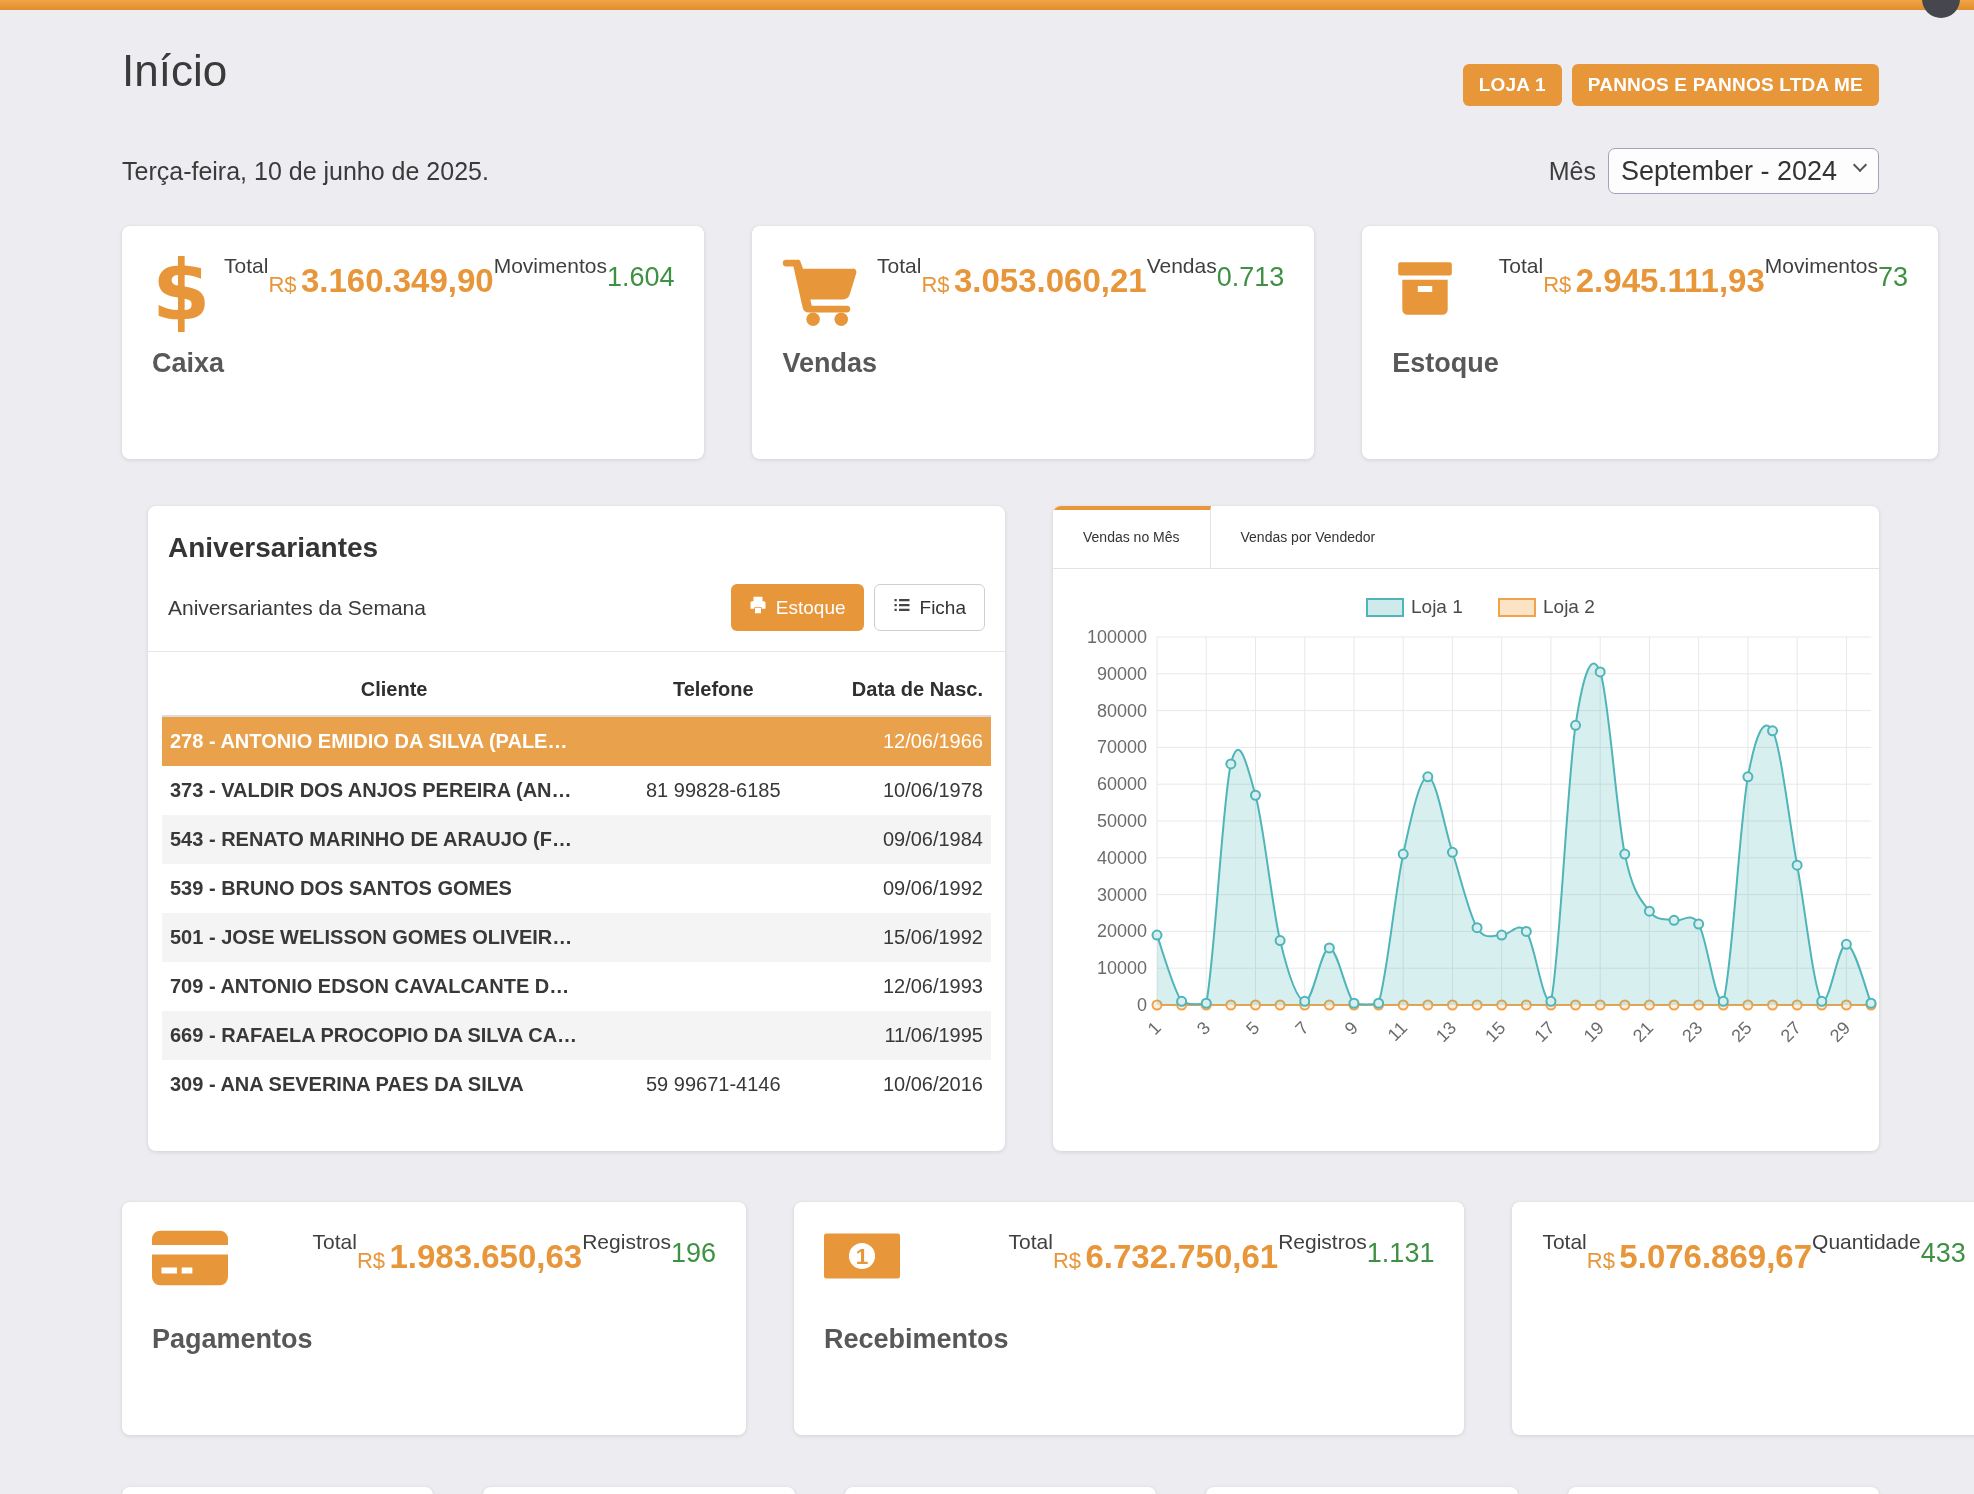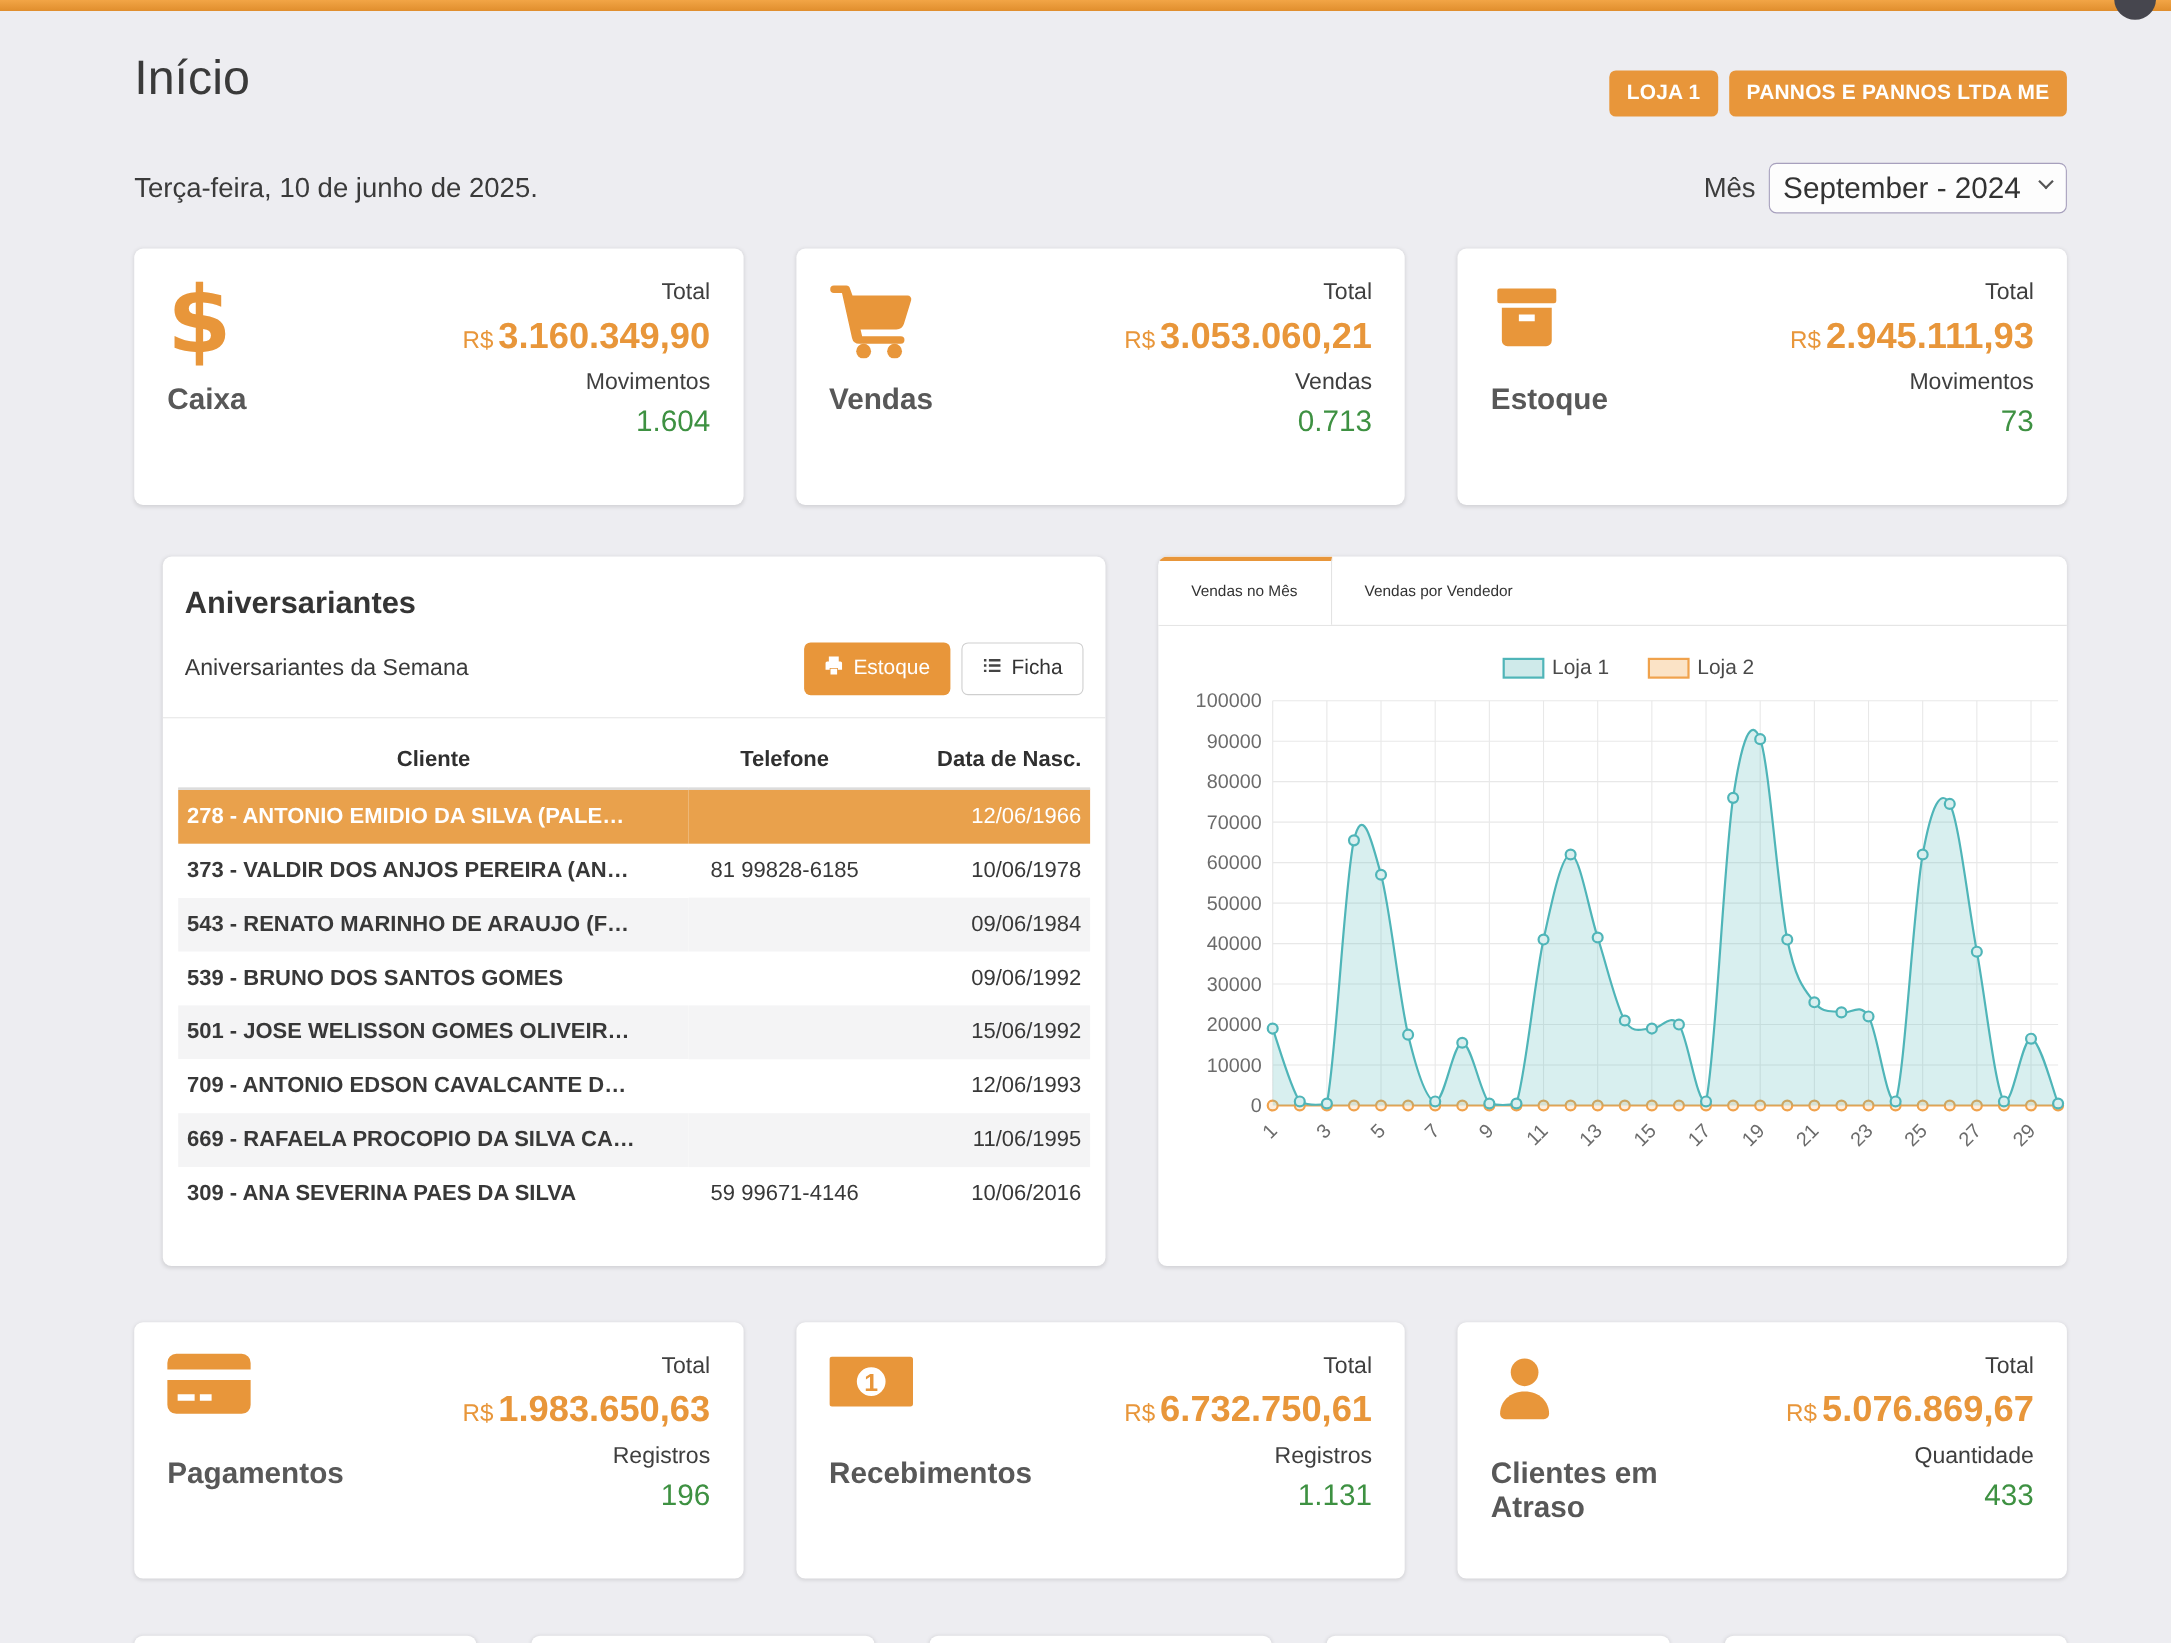--- a/index.html
+++ b/index.html
@@ -42,21 +42,21 @@
   .cards-grid { display:grid; grid-template-columns:repeat(3,1fr); gap:48px; margin-top:32px; }
   .stat-card {
     background:#fff; border-radius:8px; box-shadow:0 1px 4px rgba(0,0,0,.12);
     padding:28px 30px; min-height:233px; display:flex; justify-content:space-between;
   }
   .stat-left { display:flex; flex-direction:column; }
   .stat-icon { color:#e8963a; height:78px; display:flex; align-items:flex-start; }
   .stat-icon svg { display:block; }
   .dollar-glyph { font-size:84px; font-weight:bold; color:#e8963a; line-height:74px; font-family:"DejaVu Sans",sans-serif; }
   .stat-name { font-size:27px; font-weight:bold; color:#585858; margin-top:16px; }
-  .stat-right { text-align:right; display:flex; flex-direction:column; align-items:flex-end;margin-left:32px; }
+  .stat-right { text-align:right; display:flex; flex-direction:row; align-items:flex-start; }
   .muted-label { font-size:21px; color:#3f3f3f; }
   .amount-line { margin:8px 0 12px; white-space:nowrap; }
   .amount-line .rs { font-size:22px; color:#e8963a; }
   .amount-line .amt { font-size:33px; font-weight:bold; color:#e8963a; }
   .metric-value { font-size:27px; color:#3e9142; margin-top:8px; }
 
   
   .middle-row { display:grid; grid-template-columns:857px 1fr; gap:48px; margin-top:47px;padding-left:26px; }
 
   .bday-card { background:#fff; border-radius:8px; box-shadow:0 1px 4px rgba(0,0,0,.12); height:645px; padding-top:26px; overflow:hidden; }
@@ -437,29 +437,20 @@
         <div class="amount-line">
           <span class="rs">R$</span>
           <span class="amt">6.732.750,61</span>
         </div>
         <div class="muted-label">Registros</div>
         <div class="metric-value">1.131</div>
       </div>
     </div>
 
     <div class="stat-card">
-      <div class="stat-left">
-        <div class="stat-icon">
-          <svg width="62" height="68" viewBox="0 0 64 64" fill="currentColor">
-            <circle cx="32" cy="15" r="13"></circle>
-            <path d="M32 33 c-14 0 -23 9.5 -23 21 a5 5 0 0 0 5 5 h36 a5 5 0 0 0 5 -5 c0 -11.5 -9 -21 -23 -21 z"></path>
-          </svg>
-        </div>
-        <div class="stat-name">Clientes em Atraso</div>
-      </div>
       <div class="stat-right">
         <div class="muted-label">Total</div>
         <div class="amount-line">
           <span class="rs">R$</span>
           <span class="amt">5.076.869,67</span>
         </div>
         <div class="muted-label">Quantidade</div>
         <div class="metric-value">433</div>
       </div>
     </div>

